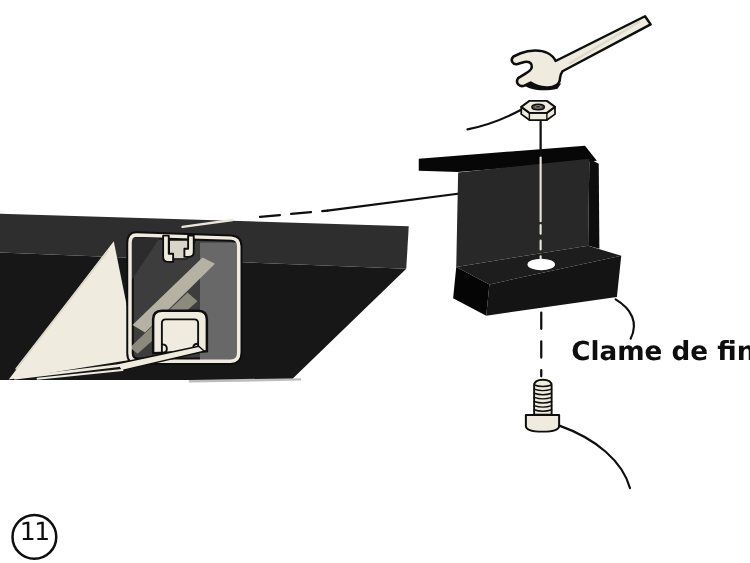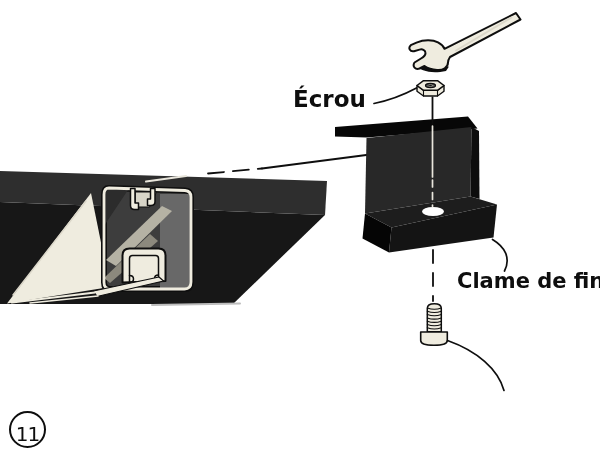--- a/index.html
+++ b/index.html
@@ -19,21 +19,21 @@
     line-height:1;
   }
   .label-nut{left:293px;top:88px;font-size:23px;}
   .label-clamp{left:457px;top:271px;font-size:21px;}
   .label-bolt{left:392px;top:393px;font-size:21px;}
   .step-badge{
     position:absolute;left:9px;top:411px;
     width:33px;height:33px;
     border:2px solid var(--ink);
     border-radius:50%;
-    display:flex;align-items:flex-end;justify-content:center;
+    display:flex;align-items:flex-start;justify-content:center;
     font-size:20px;color:var(--ink);letter-spacing:-1px;
   }
   
   .f-cream{fill:var(--cream)} .f-ink{fill:var(--ink)} .f-none{fill:none}
   .s-ink{stroke:var(--ink)} .s-cream{stroke:var(--cream)}
   .s-light{stroke:var(--centerline-light)} .s-creamshadow{stroke:var(--cream-shadow)}
   .f-paneltop{fill:var(--panel-top)} .f-panelfront{fill:var(--panel-front)}
   .s-panelshadow{stroke:var(--panel-shadow)}
   .f-cavity{fill:var(--rail-cavity)} .f-cavityright{fill:var(--rail-cavity-right)}
   .f-streak1{fill:var(--rail-streak-light)} .f-streak2{fill:var(--rail-streak-mid)}
@@ -153,19 +153,18 @@
            M 427.3,321.2 Q 434.3,323.6 441.3,321.2
            M 427.3,324.5 Q 434.3,326.9 441.3,324.5
            M 427.3,327.8 Q 434.3,330.2 441.3,327.8"></path>
       <path class="f-cream s-ink" stroke-width="1.6" d="M 420.7,332 L 447.3,332 L 447.3,340.5 Q 447.3,345.3 434,345.3 Q 420.7,345.3 420.7,340.5 Z"></path>
     </g>
 
     <path class="f-none s-ink" stroke-width="1.7" d="M 492.5,239.5 C 505,247 511,258 504.5,271"></path>
     <path class="f-none s-ink" stroke-width="1.7" d="M 447.5,340.5 C 477,351 498,369 504,390.5"></path>
   </svg>
 
-  <div class="part-label label-nut">Écrou</div>
   <div class="part-label label-clamp">Clame de fin</div>
 
   <div class="step-badge">
     <span>11</span>
   </div>
 </div>
 
 </body></html>

